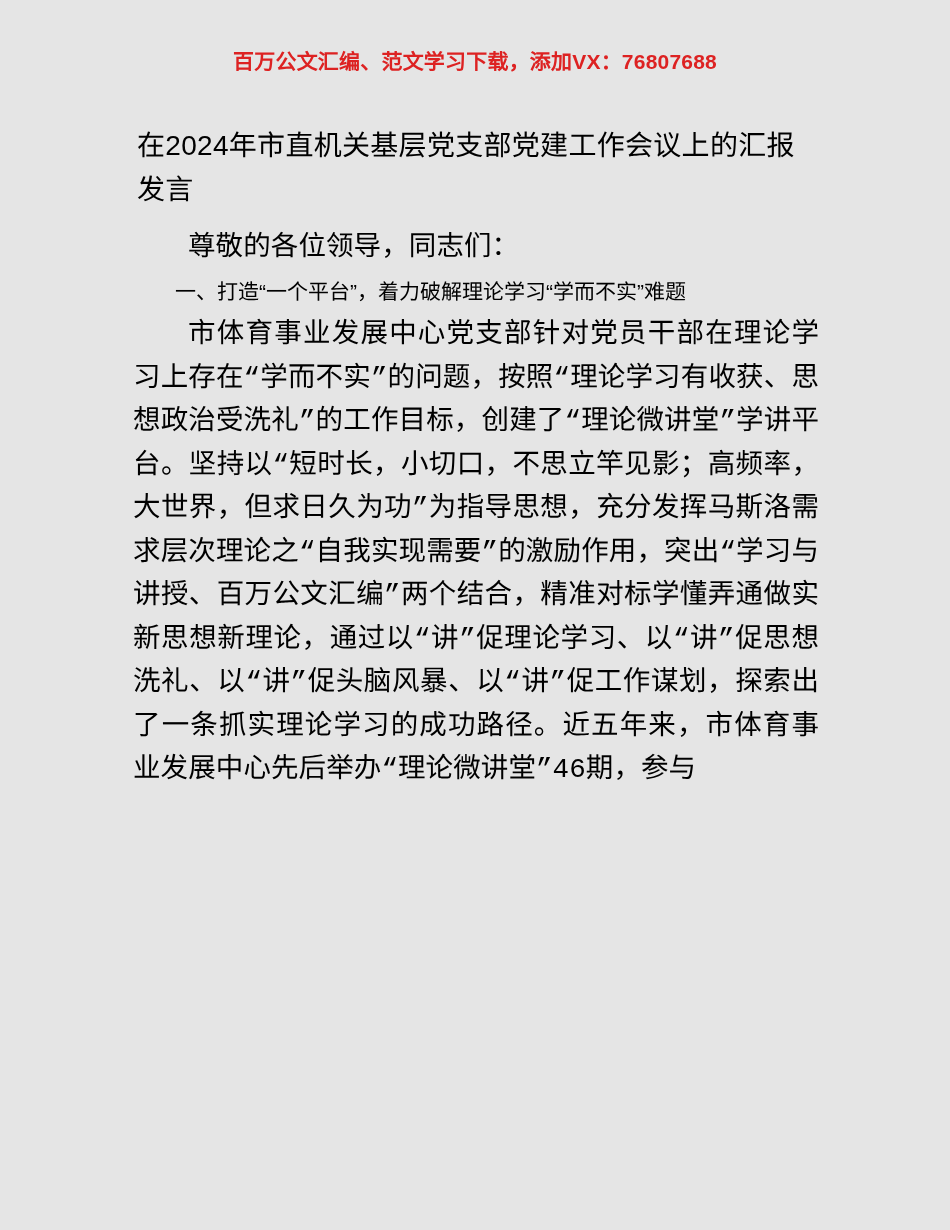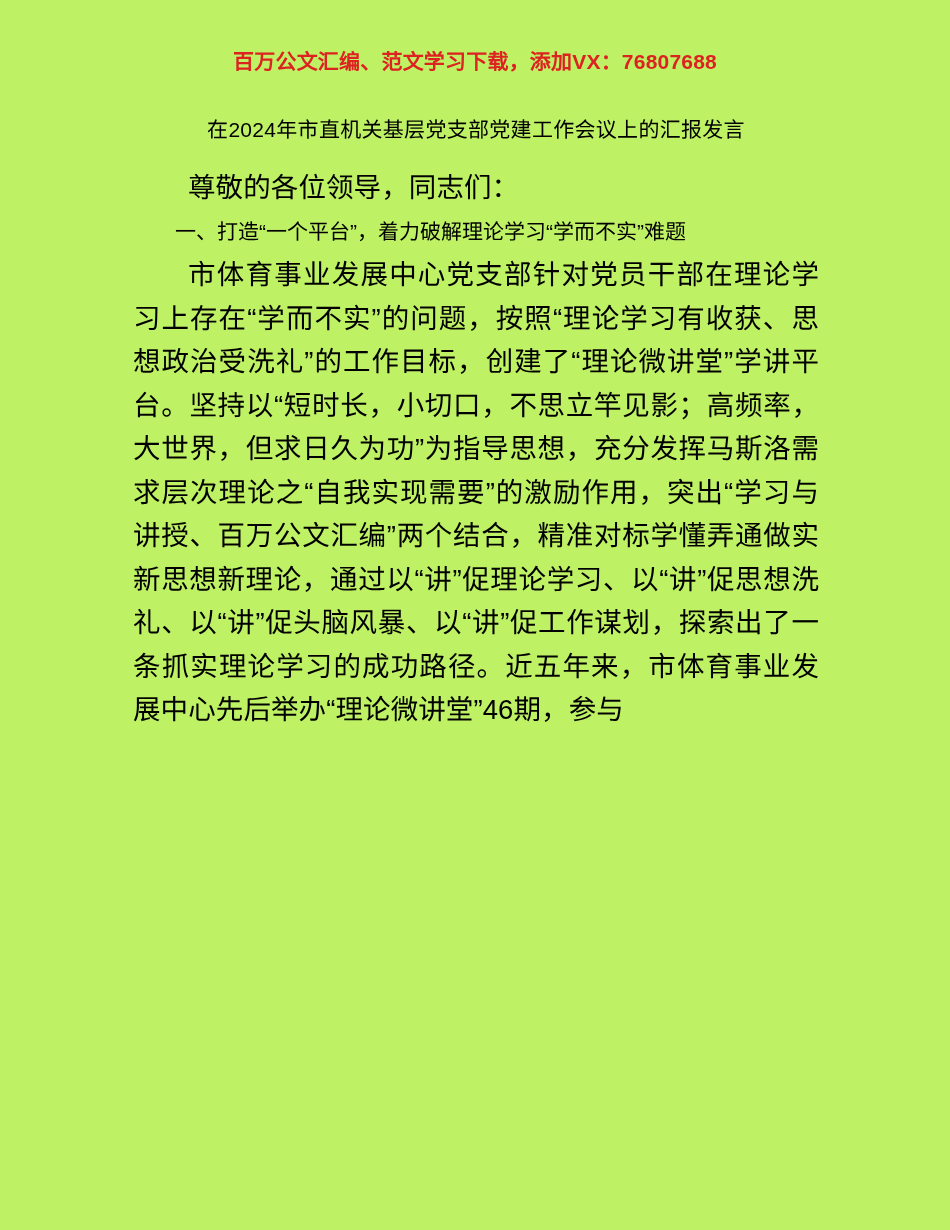--- a/index.html
+++ b/index.html
@@ -12,21 +12,21 @@
   body {
     font-family: "Liberation Sans", "DejaVu Sans", sans-serif;
     color: #000000;
     -webkit-font-smoothing: antialiased;
   }
 
   #page {
     position: relative;
     width: 950px;
     height: 1230px;
-    background: #bef264;
+    background: #e5e5e5;
     overflow: hidden;
     box-sizing: border-box;
   }
 
   
   .promo-banner {
     position: absolute;
     top: 48px;
     left: 0;
     width: 950px;
@@ -41,43 +41,43 @@
 
   
   .doc-column {
     position: absolute;
     top: 108px;
     left: 133px;
     width: 686px;
   }
 
   .doc-title {
-    font-size: 21px;
+    font-size: 28px;
     line-height: 44px;
     font-weight: 400;
-    text-align: center;
     letter-spacing: 0.3px;
-    margin: 0 0 14px 0;
+    margin: 16px 0 14px 0;
     padding: 0 4px;
   }
 
   .doc-para {
     font-size: 27.5px;
     line-height: 43.5px;
     font-weight: 400;
     text-align: justify;
     text-align-last: left;
     text-justify: inter-ideograph;
     letter-spacing: 0.1px;
     margin: 0;
     padding: 0;
   }
 
   .doc-para.indent {
     text-indent: 2em;
+    font-family: Liberation Mono, monospace;
   }
 
   .doc-para + .doc-para {
     margin-top: 0;
   }
 
   .section-heading {
     font-size: 21px;
     line-height: 43.5px;
     font-weight: 400;

